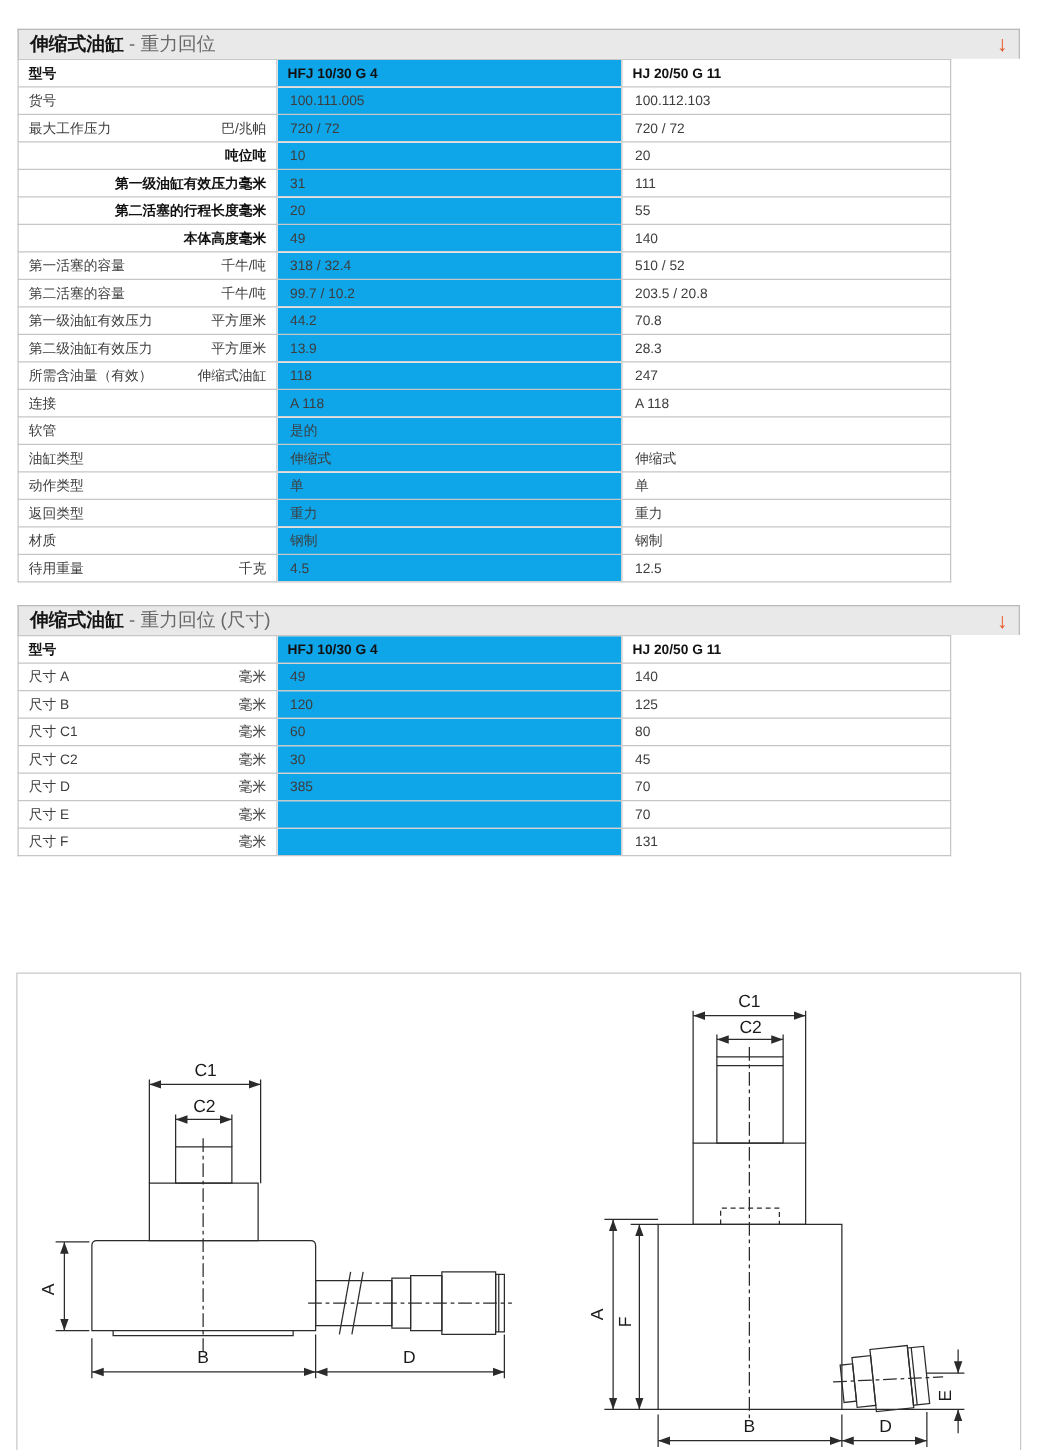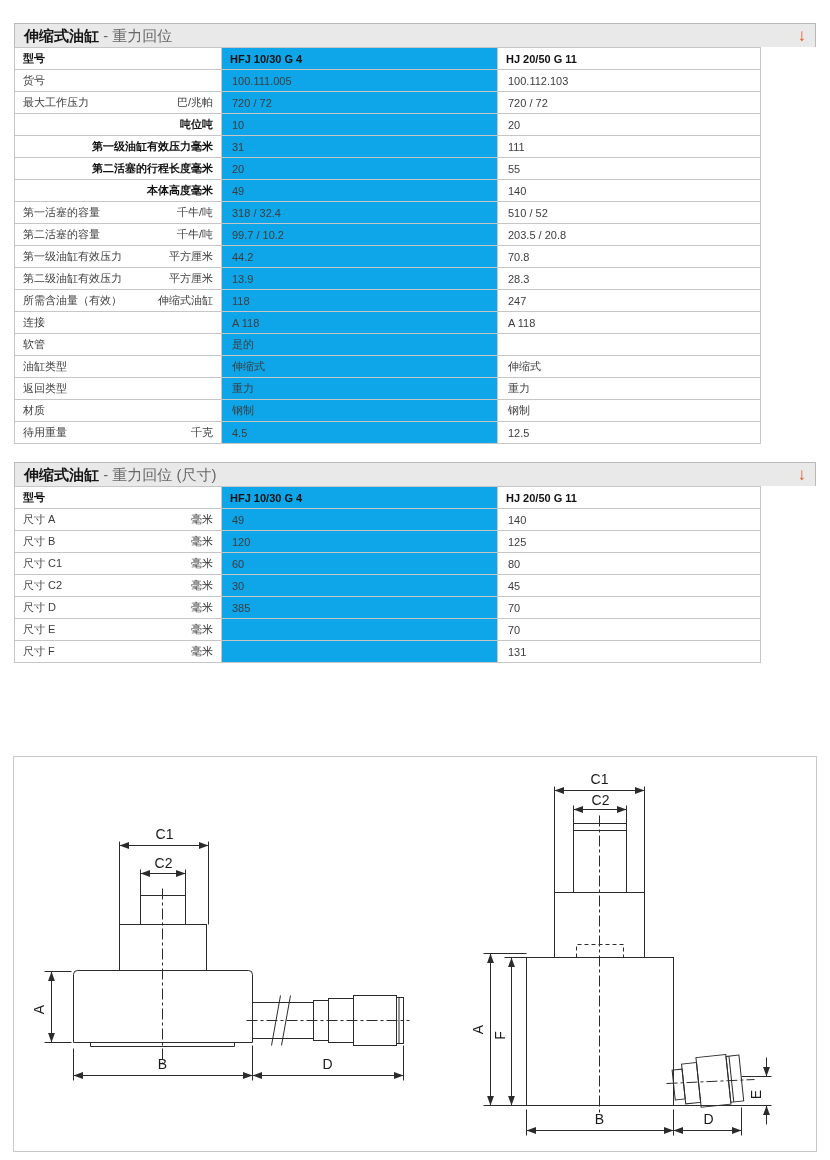--- a/index.html
+++ b/index.html
@@ -116,20 +116,25 @@
             <td class="c-label"><span class="lbl">软管</span><span class="unit"></span></td>
             <td class="c-v1">是的</td>
             <td class="c-v2"></td>
           </tr>
           <tr>
             <td class="c-label"><span class="lbl">油缸类型</span><span class="unit"></span></td>
             <td class="c-v1">伸缩式</td>
             <td class="c-v2">伸缩式</td>
           </tr>
           <tr>
+            <td class="c-label"><span class="lbl">动作类型</span><span class="unit"></span></td>
+            <td class="c-v1">单</td>
+            <td class="c-v2">单</td>
+          </tr>
+          <tr>
             <td class="c-label"><span class="lbl">返回类型</span><span class="unit"></span></td>
             <td class="c-v1">重力</td>
             <td class="c-v2">重力</td>
           </tr>
           <tr>
             <td class="c-label"><span class="lbl">材质</span><span class="unit"></span></td>
             <td class="c-v1">钢制</td>
             <td class="c-v2">钢制</td>
           </tr>
           <tr>

